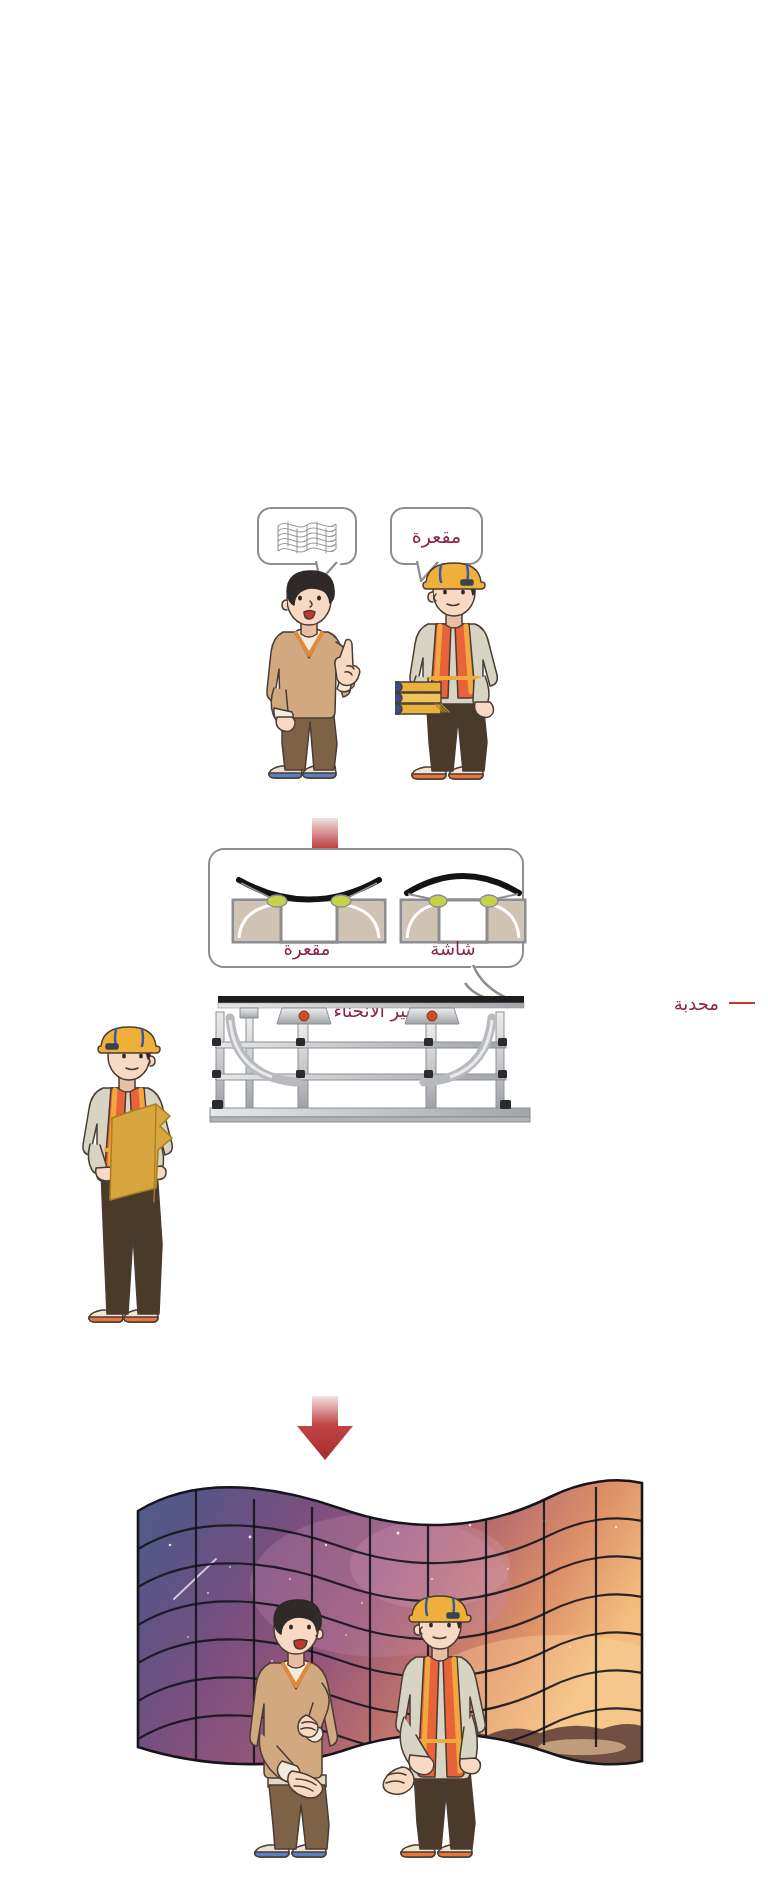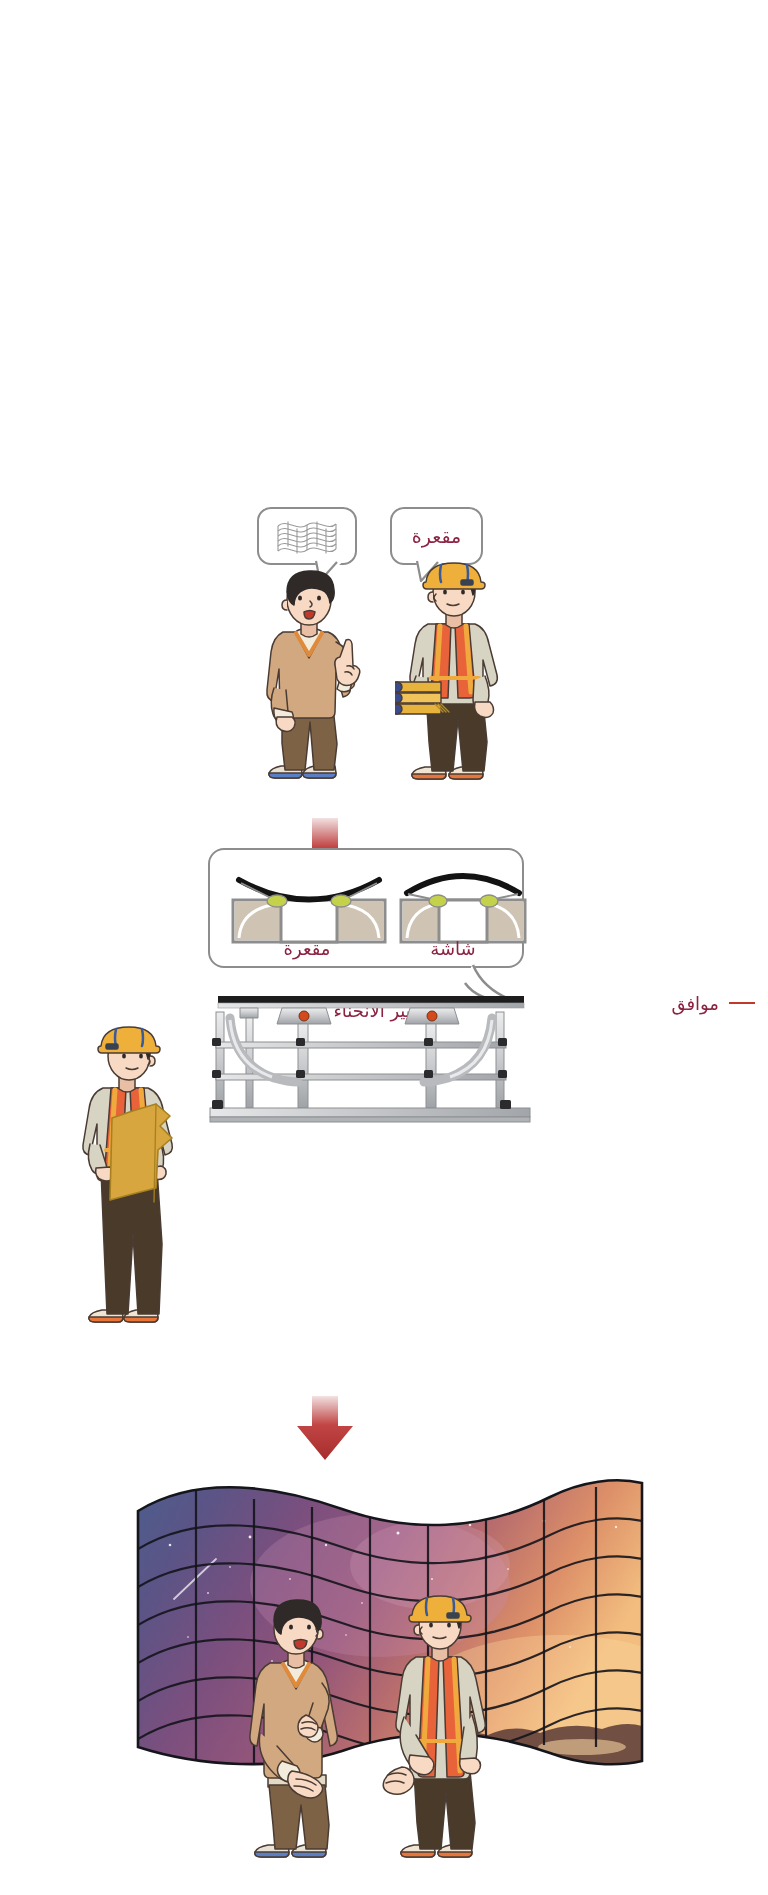--- a/index.html
+++ b/index.html
@@ -278,21 +278,21 @@
 
       <path d="M268 118 q10 30 48 40 q-40 2 -58 -18" fill="#fff" stroke="none"></path>
       <path d="M268 120 q12 28 48 38 q-42 0 -56 -20" fill="none" stroke="#8d8d8d" stroke-width="2.5" stroke-linejoin="round"></path>
     </svg>
 
     <div class="panel-caption" style="left:272px;top:-62px;width:70px;text-align:center;">مقعرة</div>
     <div class="panel-caption" style="left:418px;top:-62px;width:70px;text-align:center;">شاشة</div>
 
     <div class="abs" style="left:505px;top:-12px;width:250px;height:30px;display:flex;align-items:center;gap:10px;">
       <span style="display:inline-block;width:26px;height:2px;background:#c0392b;"></span>
-      <span class="ar-label" style="font-size:18px;">موافق</span>
+      <span class="ar-label" style="font-size:18px;">محدبة</span>
     </div>
 
     <svg class="abs" style="left:196px;top:-12px;" width="348" height="140" viewBox="0 0 348 140">
       <defs>
         <linearGradient id="alu" x1="0" y1="0" x2="0" y2="1">
           <stop offset="0%" stop-color="#eceded"></stop>
           <stop offset="50%" stop-color="#c8cacd"></stop>
           <stop offset="100%" stop-color="#9fa2a6"></stop>
         </linearGradient>
         <linearGradient id="aluH" x1="0" y1="0" x2="1" y2="0">

